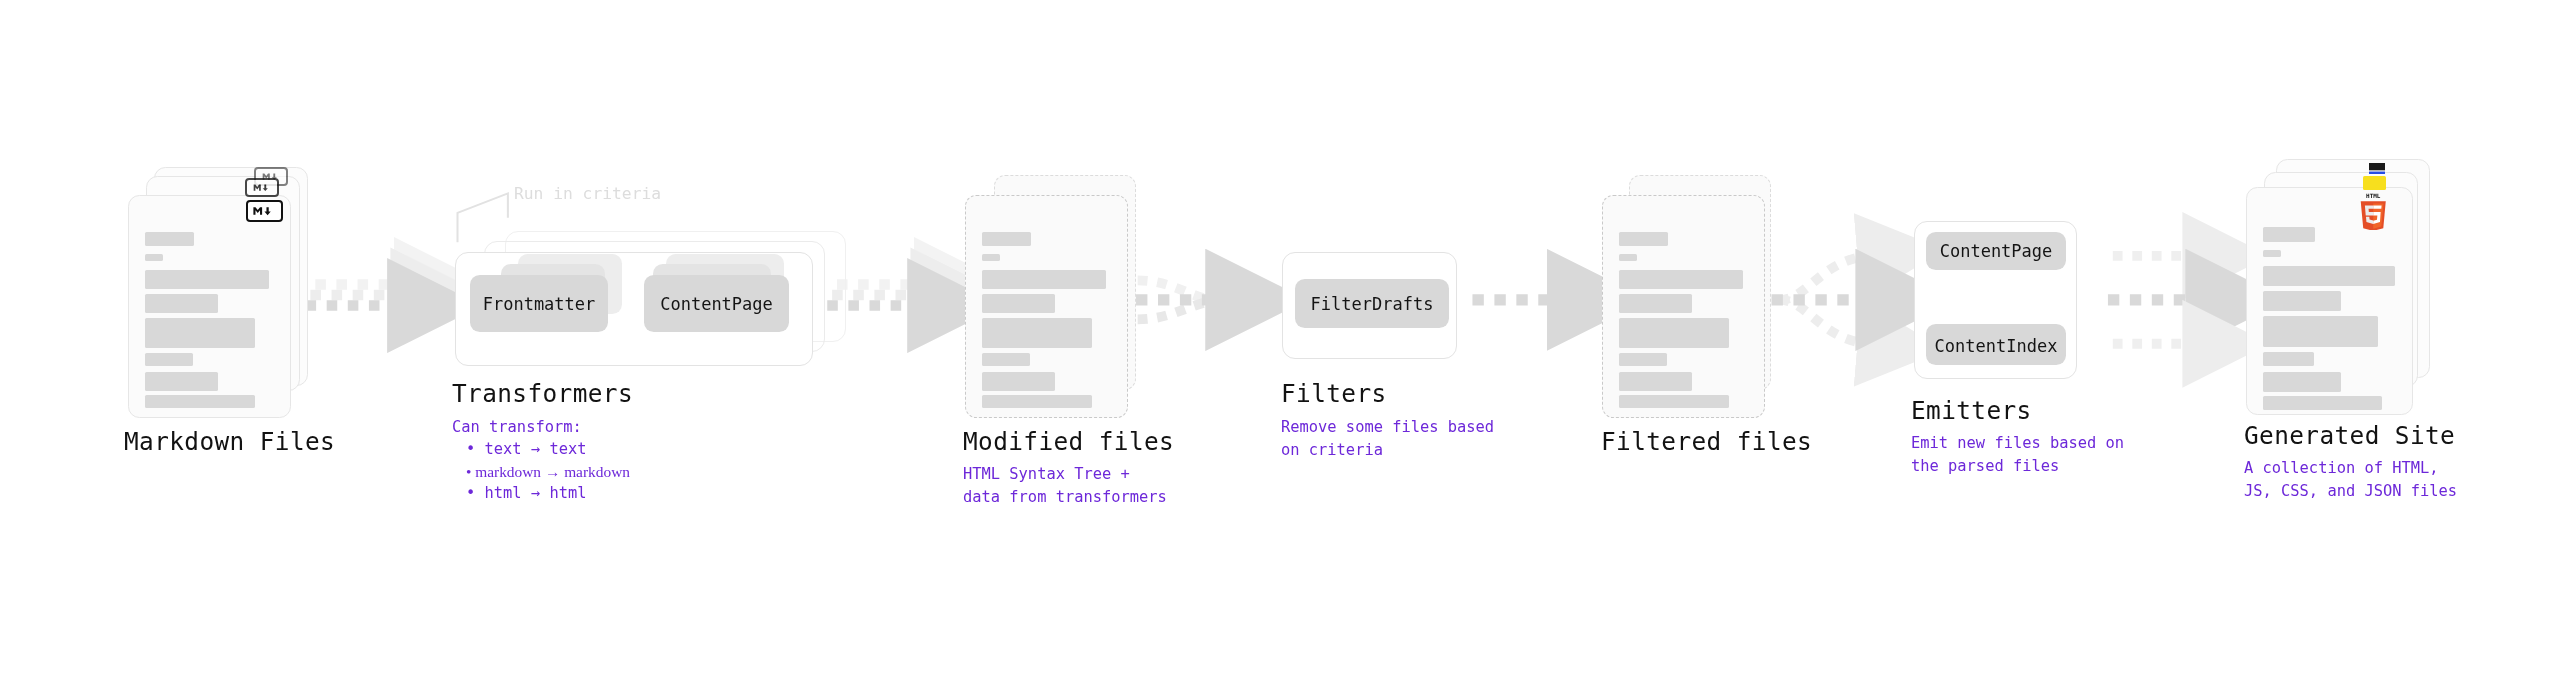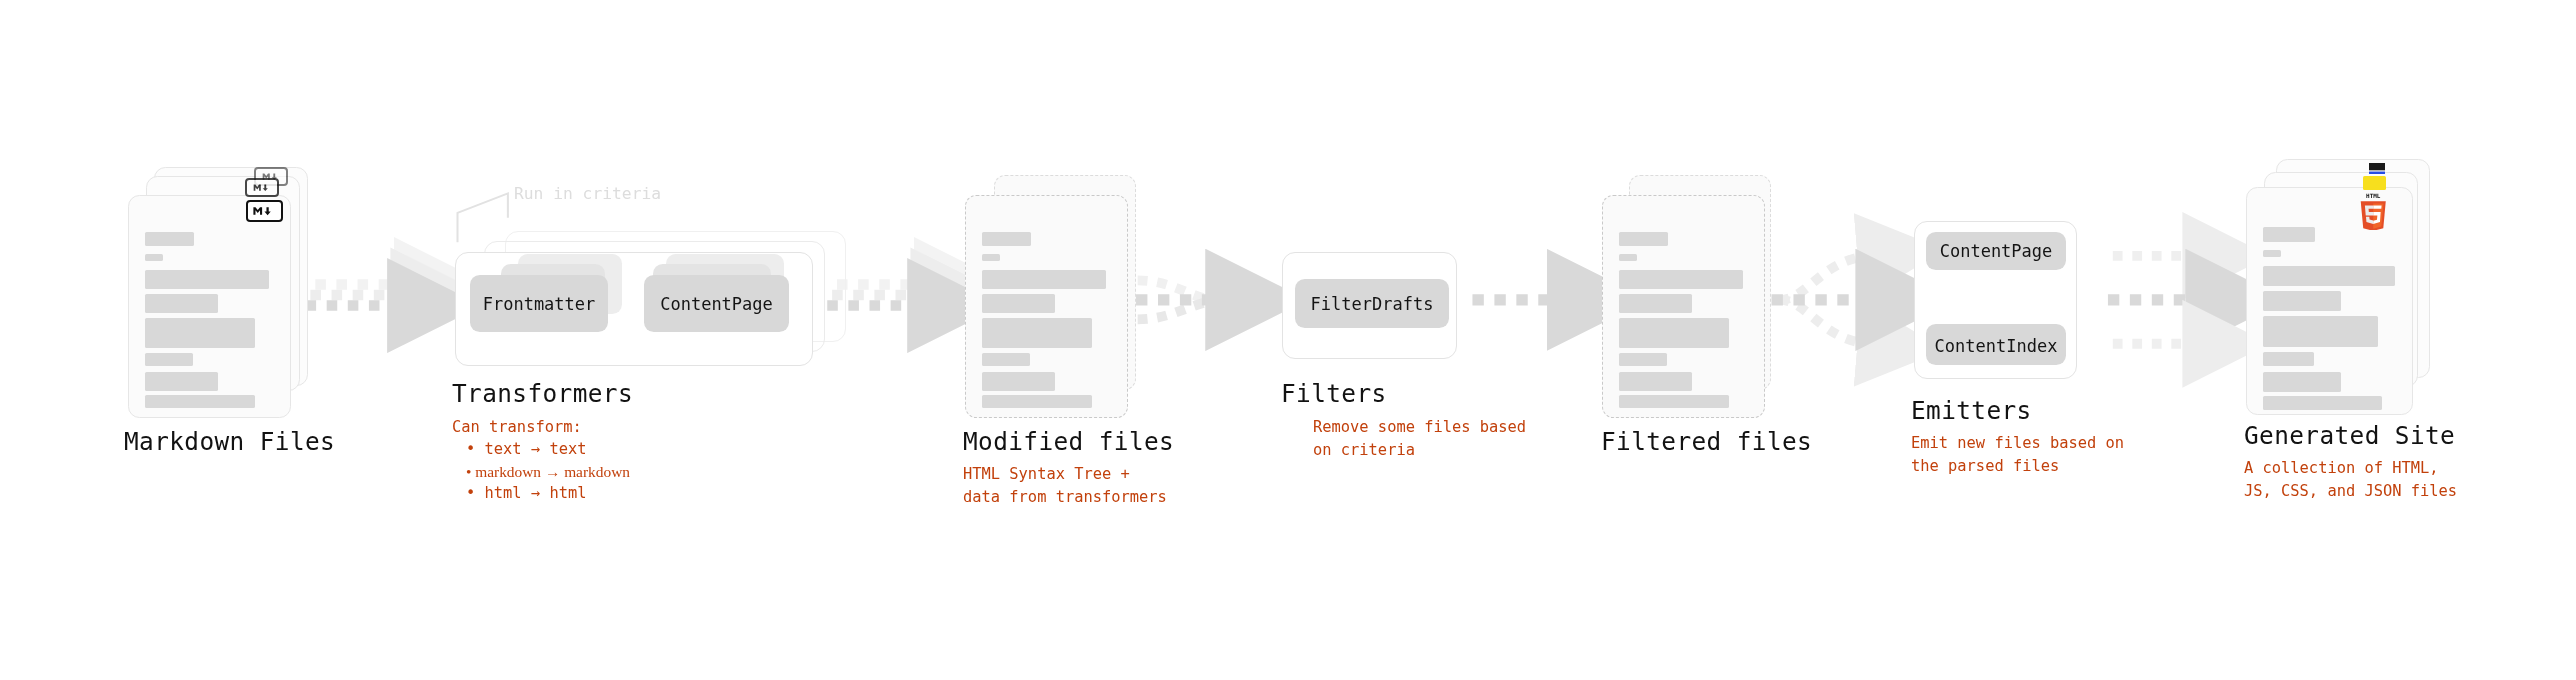--- a/index.html
+++ b/index.html
@@ -53,21 +53,21 @@
     position: absolute;
     font-size: 24.4px;
     letter-spacing: 0.4px;
     color: #121212;
     white-space: nowrap;
   }
   .subtitle {
     position: absolute;
     font-size: 15.4px;
     line-height: 23px;
-    color: #c2410c;
+    color: #6d28d9;
     white-space: pre;
   }
   .faint-label {
     position: absolute;
     font-size: 16.3px;
     color: #dddddd;
     white-space: nowrap;
   }
 
   
@@ -264,21 +264,21 @@
   <div class="subtitle" style="left:963px; top:463px;">HTML Syntax Tree +
 data from transformers</div>
 
   <div class="node">
     <div class="panel solid-bg" style="left:1282px; top:252px; width:175px; height:107px;"></div>
     <div class="chip" style="left:1295px; top:279px; width:154px; height:49px;">
       <span>FilterDrafts</span>
     </div>
   </div>
   <div class="title" style="left:1281px; top:379px;text-align:right;">Filters</div>
-  <div class="subtitle" style="left:1281px; top:416px;margin-left:32px;">Remove some files based
+  <div class="subtitle" style="left:1281px; top:416px;">Remove some files based
 on criteria</div>
 
   <div class="doc-stack">
     <div class="doc-card dashed" style="left:1629px; top:175px; width:142px; height:215px; border-color:#dcdcdc;"></div>
     <div class="doc-card dashed" style="left:1602px; top:195px; width:163px; height:223px;">
       <div class="skel" style="left:16.3px; top:36px; width:49px; height:14px;"></div>
       <div class="skel" style="left:16.3px; top:58px; width:18px; height:6.5px;"></div>
       <div class="skel" style="left:16.3px; top:74px; width:124px; height:18.7px;"></div>
       <div class="skel" style="left:16.3px; top:98px; width:73px; height:18.7px;"></div>
       <div class="skel" style="left:16.3px; top:122px; width:110px; height:30px;"></div>

